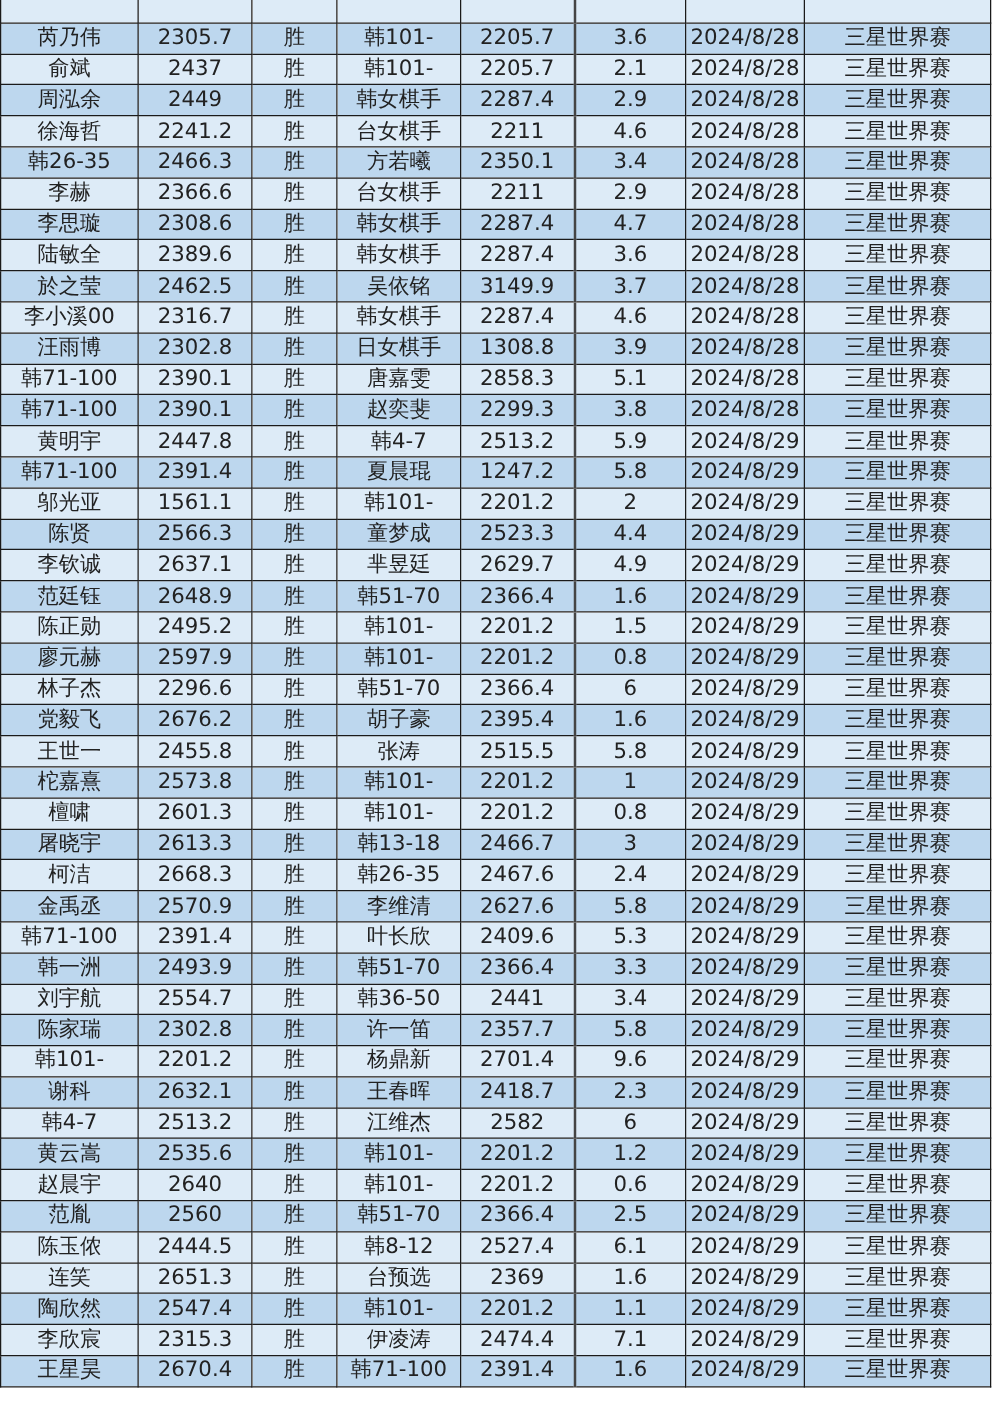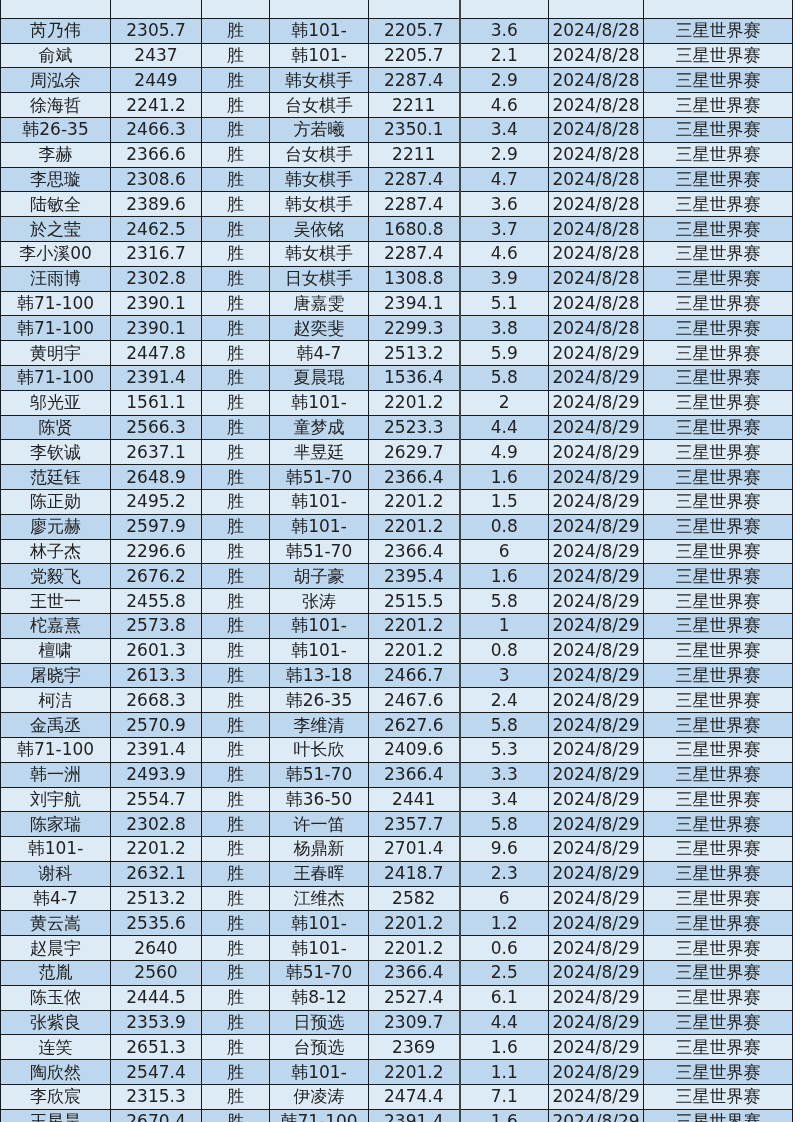--- a/index.html
+++ b/index.html
@@ -150,21 +150,21 @@
           <td class="tcol">2287.4</td>
           <td>3.6</td>
           <td>2024/8/28</td>
           <td>三星世界赛</td>
         </tr>
         <tr class="dark">
           <td>於之莹</td>
           <td>2462.5</td>
           <td>胜</td>
           <td>吴依铭</td>
-          <td class="tcol">1680.8</td>
+          <td class="tcol">3149.9</td>
           <td>3.7</td>
           <td>2024/8/28</td>
           <td>三星世界赛</td>
         </tr>
         <tr class="light">
           <td>李小溪00</td>
           <td>2316.7</td>
           <td>胜</td>
           <td>韩女棋手</td>
           <td class="tcol">2287.4</td>
@@ -180,21 +180,21 @@
           <td class="tcol">1308.8</td>
           <td>3.9</td>
           <td>2024/8/28</td>
           <td>三星世界赛</td>
         </tr>
         <tr class="light">
           <td>韩71-100</td>
           <td>2390.1</td>
           <td>胜</td>
           <td>唐嘉雯</td>
-          <td class="tcol">2394.1</td>
+          <td class="tcol">2858.3</td>
           <td>5.1</td>
           <td>2024/8/28</td>
           <td>三星世界赛</td>
         </tr>
         <tr class="dark">
           <td>韩71-100</td>
           <td>2390.1</td>
           <td>胜</td>
           <td>赵奕斐</td>
           <td class="tcol">2299.3</td>
@@ -210,21 +210,21 @@
           <td class="tcol">2513.2</td>
           <td>5.9</td>
           <td>2024/8/29</td>
           <td>三星世界赛</td>
         </tr>
         <tr class="dark">
           <td>韩71-100</td>
           <td>2391.4</td>
           <td>胜</td>
           <td>夏晨琨</td>
-          <td class="tcol">1536.4</td>
+          <td class="tcol">1247.2</td>
           <td>5.8</td>
           <td>2024/8/29</td>
           <td>三星世界赛</td>
         </tr>
         <tr class="light">
           <td>邬光亚</td>
           <td>1561.1</td>
           <td>胜</td>
           <td>韩101-</td>
           <td class="tcol">2201.2</td>
@@ -462,30 +462,20 @@
           <td>2024/8/29</td>
           <td>三星世界赛</td>
         </tr>
         <tr class="light">
           <td>陈玉侬</td>
           <td>2444.5</td>
           <td>胜</td>
           <td>韩8-12</td>
           <td class="tcol">2527.4</td>
           <td>6.1</td>
-          <td>2024/8/29</td>
-          <td>三星世界赛</td>
-        </tr>
-        <tr class="dark">
-          <td>张紫良</td>
-          <td>2353.9</td>
-          <td>胜</td>
-          <td>日预选</td>
-          <td class="tcol">2309.7</td>
-          <td>4.4</td>
           <td>2024/8/29</td>
           <td>三星世界赛</td>
         </tr>
         <tr class="light">
           <td>连笑</td>
           <td>2651.3</td>
           <td>胜</td>
           <td>台预选</td>
           <td class="tcol">2369</td>
           <td>1.6</td>

